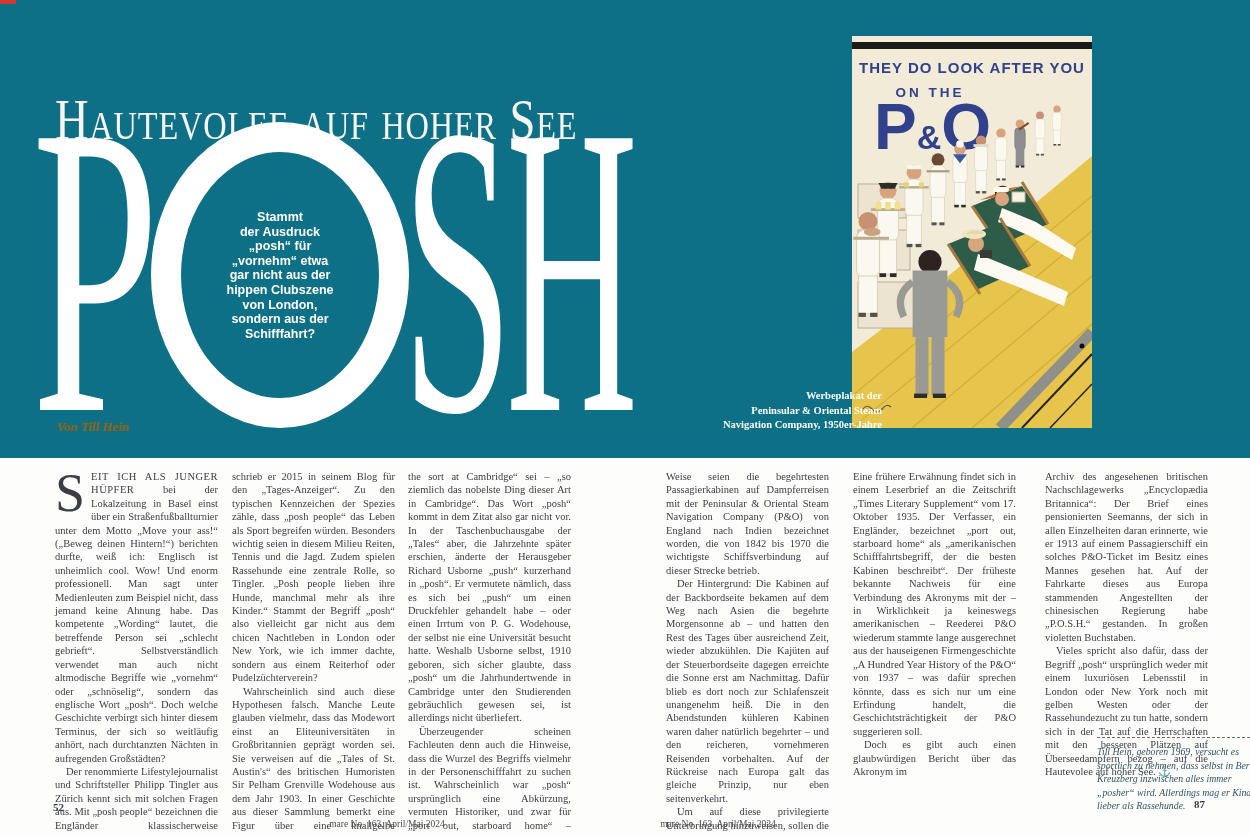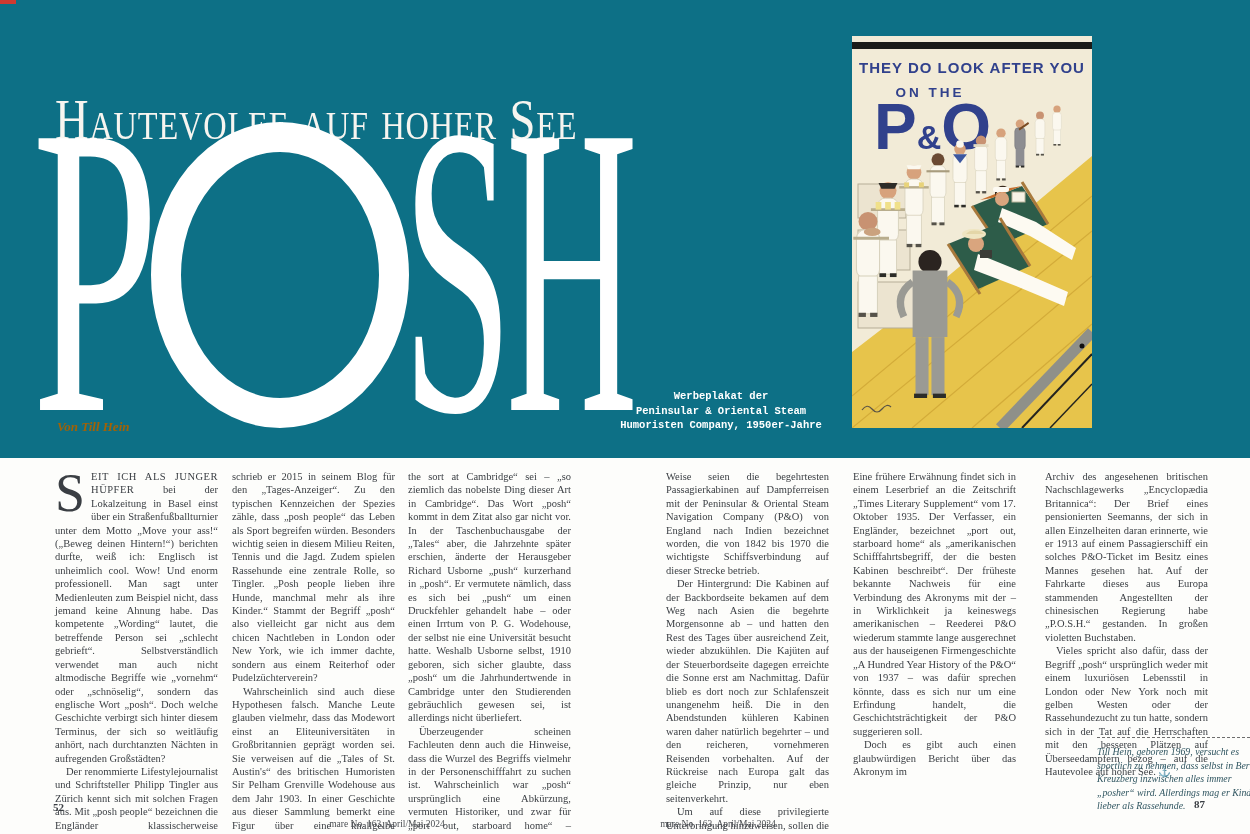--- a/index.html
+++ b/index.html
@@ -13,22 +13,22 @@
           transform:scaleX(.83);transform-origin:left top;}
 
   .posh-svg{position:absolute;left:28px;top:110px;}
   .standfirst{position:absolute;left:193px;top:210px;width:174px;text-align:center;
               color:#fff;font-family:"Liberation Sans",sans-serif;font-weight:bold;
               font-size:12.5px;line-height:14.6px;}
   .byline{position:absolute;left:57px;top:419px;color:#a16207;font-style:italic;
           font-weight:bold;font-size:13px;font-family:"Liberation Serif",serif;}
 
   .poster{position:absolute;left:852px;top:36px;width:240px;height:392px;}
-  .caption{position:absolute;left:596px;top:389px;width:250px;text-align:center;color:#fff;
-           font-family:Liberation Mono, monospace;font-weight:bold;font-size:10.5px;
+  .caption{position:absolute;left:632px;top:389px;width:250px;text-align:right;color:#fff;
+           font-family:Liberation Serif, serif;font-weight:bold;font-size:10.5px;
            line-height:14.5px;}
 
   .bodycol{position:absolute;top:470px;width:163px;text-align:justify;color:#3a3e43;
            font-size:10.5px;line-height:13.4px;}
   .bodycol p{margin:0;}
   .bodycol p + p{text-indent:11px;}
   .c1{left:55px;} .c2{left:232px;} .c3{left:408px;}
   .c4{left:666px;} .c5{left:853px;} .c6{left:1045px;}
   .dropcap{float:left;font-size:54px;line-height:43px;padding:2px 6px 0 0;color:#3a3e43;}
   .lead{letter-spacing:.5px;}
@@ -52,20 +52,31 @@
 
   <div class="kicker">Hautevolee auf hoher See</div>
 
   <svg class="posh-svg" width="620" height="325" viewBox="0 0 620 325">
     <text transform="translate(4,300) scale(0.55,1)" font-family="Liberation Serif, serif" font-size="415" fill="#ffffff">P</text>
     <ellipse cx="252" cy="165" rx="114" ry="138" fill="none" stroke="#ffffff" stroke-width="30"></ellipse>
     <text transform="translate(374,300) scale(0.48,1)" font-family="Liberation Serif, serif" font-size="415" fill="#ffffff">S</text>
     <text transform="translate(478,300) scale(0.44,1)" font-family="Liberation Serif, serif" font-size="415" fill="#ffffff">H</text>
   </svg>
 
+  <div class="standfirst">
+      <div>Stammt</div>
+      <div>der Ausdruck</div>
+      <div>„posh“ für</div>
+      <div>„vornehm“ etwa</div>
+      <div>gar nicht aus der</div>
+      <div>hippen Clubszene</div>
+      <div>von London,</div>
+      <div>sondern aus der</div>
+      <div>Schifffahrt?</div>
+    </div>
 
   <div class="byline">Von Till Hein</div>
 
   <svg class="poster" width="240" height="392" viewBox="0 0 240 392">
     <rect width="240" height="392" fill="#f2ebd7"></rect>
     <rect y="6" width="240" height="7" fill="#1b1b18"></rect>
 
     <polygon points="0,316 70,262 240,120 240,392 0,392" fill="#e7c44b"></polygon>
     <g stroke="#d3ab39" stroke-width="1.2">
       <line x1="0" y1="360" x2="240" y2="160"></line>
@@ -210,21 +221,21 @@
       <line x1="170" y1="392" x2="240" y2="318" stroke="#23231f" stroke-width="2"></line>
       <line x1="198" y1="392" x2="240" y2="348" stroke="#23231f" stroke-width="1.5"></line>
       <circle cx="230" cy="310" r="2.5" fill="#111"></circle>
     </g>
     <path d="M10,374 q5,-7 10,-1 t10,0 t9,-2" stroke="#5a5345" stroke-width="1.2" fill="none"></path>
   </svg>
 
   <div class="caption">
       <div>Werbeplakat der</div>
       <div>Peninsular &amp; Oriental Steam</div>
-      <div>Humoristen Company, 1950er-Jahre</div>
+      <div>Navigation Company, 1950er-Jahre</div>
     </div>
 
   <div class="bodycol c1">
     <p><span class="dropcap">S</span><span class="lead">EIT ICH ALS JUNGER HÜPFER</span> <span>bei der Lokalzeitung in Basel einst über ein Straßenfußballturnier unter dem Motto „Move your ass!“ („Beweg deinen Hintern!“) berichten durfte, weiß ich: Englisch ist unheimlich cool. Wow! Und enorm professionell. Man sagt unter Medienleuten zum Beispiel nicht, dass jemand keine Ahnung habe. Das kompetente „Wording“ lautet, die betreffende Person sei „schlecht gebrieft“. Selbstverständlich verwendet man auch nicht altmodische Begriffe wie „vornehm“ oder „schnöselig“, sondern das englische Wort „posh“. Doch welche Geschichte verbirgt sich hinter diesem Terminus, der sich so weitläufig anhört, nach durchtanzten Nächten in aufregenden Großstädten?</span></p>
     <p>Der renommierte Lifestylejournalist und Schriftsteller Philipp Tingler aus Zürich kennt sich mit solchen Fragen aus. Mit „posh people“ bezeichnen die Engländer klassischerweise Angehörige der „upper class“, also der Oberschicht,</p>
   </div>
   <div class="bodycol c2">
       <p>schrieb er 2015 in seinem Blog für den „Tages-Anzeiger“. Zu den typischen Kennzeichen der Spezies zähle, dass „posh people“ das Leben als Sport begreifen würden. Besonders wichtig seien in diesem Milieu Reiten, Tennis und die Jagd. Zudem spielen Rassehunde eine zentrale Rolle, so Tingler. „Posh people lieben ihre Hunde, manchmal mehr als ihre Kinder.“ Stammt der Begriff „posh“ also vielleicht gar nicht aus dem chicen Nachtleben in London oder New York, wie ich immer dachte, sondern aus einem Reiterhof oder Pudelzüchterverein?</p>
       <p>Wahrscheinlich sind auch diese Hypothesen falsch. Manche Leute glauben vielmehr, dass das Modewort einst an Eliteuniversitäten in Großbritannien geprägt worden sei. Sie verweisen auf die „Tales of St. Austin's“ des britischen Humoristen Sir Pelham Grenville Wodehouse aus dem Jahr 1903. In einer Geschichte aus dieser Sammlung bemerkt eine Figur über eine knallgelbe Herrenweste, dass dieses Kleidungsstück „quite the most push thing of</p>
     </div>

